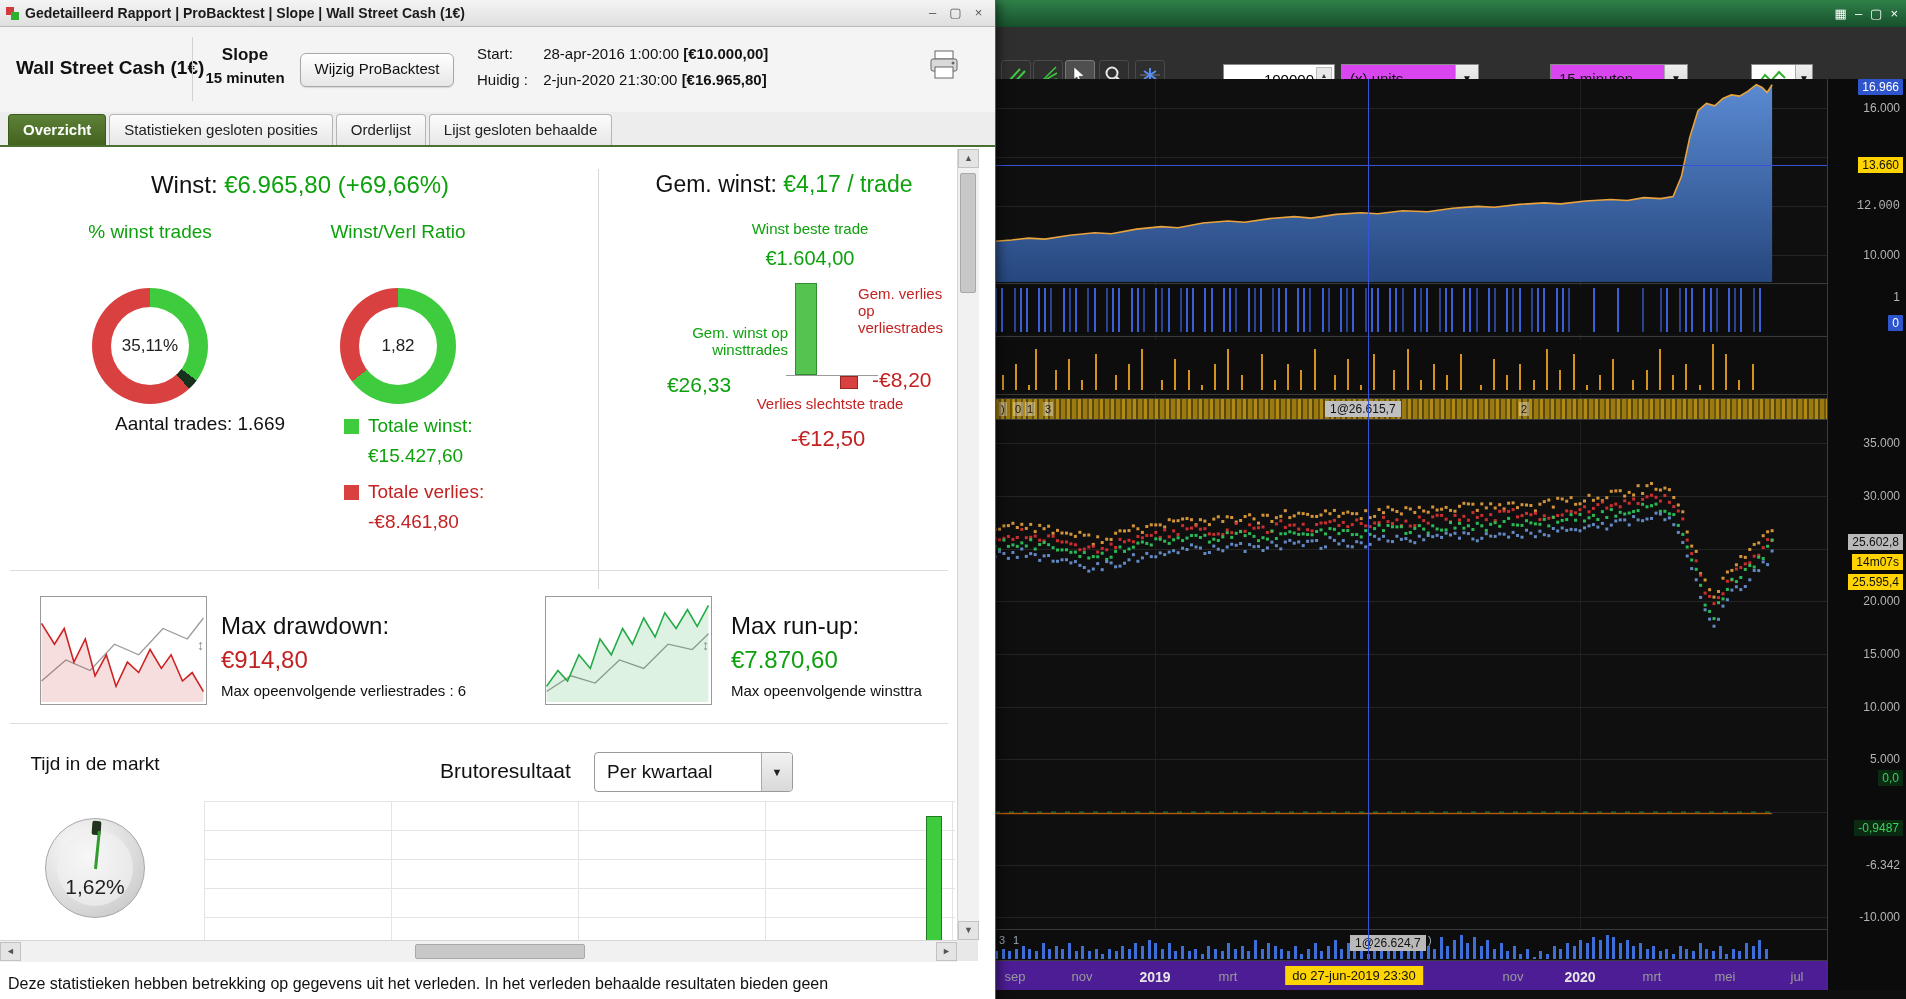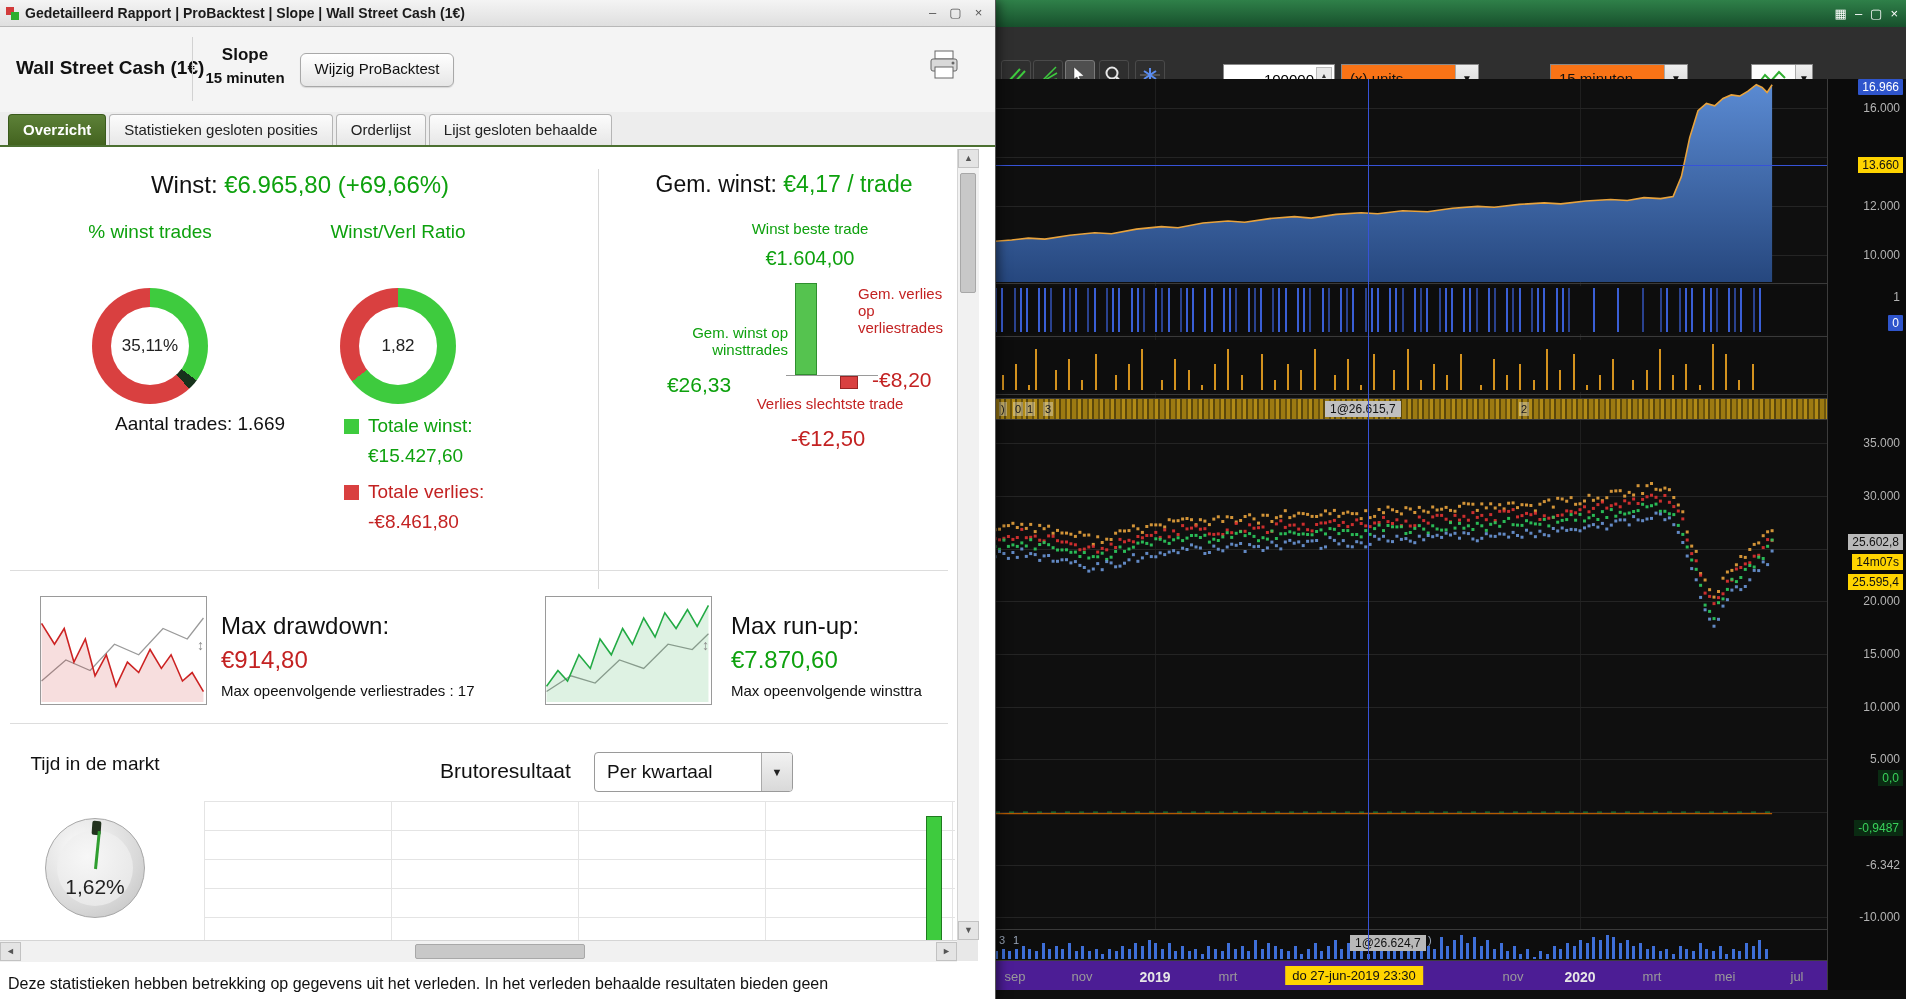--- a/index.html
+++ b/index.html
@@ -73,21 +73,21 @@
   
   #chart-panel{position:absolute;left:995px;top:0;width:911px;height:999px;background:#141414}
   .ch-titlebar{position:absolute;left:0;top:0;width:911px;height:27px;background:linear-gradient(#2f8049,#17502c);display:flex;align-items:center;justify-content:flex-end;gap:8px;padding-right:8px;box-sizing:border-box}
   .ch-titlebar .wglyph{color:#fff;font-size:13px;line-height:27px}
   .ch-toolbar{position:absolute;left:0;top:27px;width:911px;height:52px;background:#2f2f2f;border-bottom:1px solid #000}
   .toolbtn{position:absolute;top:33px;width:28px;height:28px;border:1px solid #4a4a4a;border-radius:3px;display:flex;align-items:center;justify-content:center}
   .toolbtn.sel{background:#4f4f4f;border-color:#7a7a7a}
   .tb-input{position:absolute;top:37px;height:28px;background:#fff;border:1px solid #888;box-sizing:border-box}
   .tb-input input{position:absolute;left:4px;top:3px;width:84px;height:20px;border:none;outline:none;font-size:15px;text-align:right;font-family:"Liberation Sans",sans-serif}
   .spinner{position:absolute;right:2px;top:2px;width:14px;height:22px;display:flex;flex-direction:column;align-items:center;justify-content:center;font-size:7px;color:#333;background:#e8e8e8;border:1px solid #bbb}
-  .tb-dd{position:absolute;top:37px;height:28px;background:#f97316;border:1px solid #888;box-sizing:border-box}
+  .tb-dd{position:absolute;top:37px;height:28px;background:#d946ef;border:1px solid #888;box-sizing:border-box}
   .tb-dd .txt{position:absolute;left:8px;top:0;bottom:0;display:flex;align-items:center;font-size:15px;white-space:nowrap}
   .tb-dd .arrowbox{position:absolute;right:0;top:0;bottom:0;width:22px;background:linear-gradient(#efefef,#d5d5d5);border-left:1px solid #aaa;display:flex;align-items:center;justify-content:center;font-size:10px;color:#111}
   #plot{position:absolute;left:0;top:79px;width:911px;height:920px;background:#0f0f0f}
   #mainpane{position:absolute;left:0;top:0;width:832px;height:203px;z-index:2}
   #main-svg{position:absolute;left:0;top:0;z-index:2}
   .hgrid{position:absolute;left:0;width:832px;height:1px;background:#242424;z-index:0}
   .vgrid{position:absolute;top:0;width:1px;height:881px;background:#1f1f1f;z-index:1}
   #stripA{position:absolute;left:0;top:207px;width:832px;height:48px;background:#0d0d0d;z-index:2}
   #stripB{position:absolute;left:0;top:261px;width:832px;height:52px;background:#0d0d0d;z-index:2}
   .pbar{position:absolute;top:2px;bottom:2px;width:2px;background:#3a5fd6}
@@ -133,20 +133,28 @@
   </div>
 
   <div class="rw-header">
     <span class="rw-instrument">Wall Street Cash (1€)</span>
     <span class="hsep" style="left:192px"></span>
     <div class="rw-strategy">
       <div class="l1">Slope</div>
       <div class="l2">15 minuten</div>
     </div>
     <div class="rw-editbtn">Wijzig ProBacktest</div>
+    <div class="rw-dates">
+      <div><span class="lab">Start:</span>
+        <span>28-apr-2016 1:00:00</span>
+        <b>[€10.000,00]</b></div>
+      <div><span class="lab">Huidig :</span>
+        <span>2-jun-2020 21:30:00</span>
+        <b>[€16.965,80]</b></div>
+    </div>
     <span class="rw-printer">
       <svg width="34" height="32" viewBox="0 0 34 32">
           <rect x="8" y="2" width="18" height="8" fill="#fff" stroke="#666"></rect>
           <rect x="4" y="10" width="26" height="12" rx="2" fill="#d9d9d9" stroke="#666"></rect>
           <rect x="8" y="18" width="18" height="11" fill="#fff" stroke="#666"></rect>
           <circle cx="26" cy="14" r="1.5" fill="#666"></circle>
         </svg>
     </span>
   </div>
 
@@ -208,21 +216,21 @@
     <div class="sparkbox" style="left:40px;top:447px">
       <svg id="dd-spark" width="163" height="105" viewBox="0 0 165 107">
           <polyline points="0.0,85.6 24.8,64.2 49.5,74.9 74.3,48.1 99.0,58.9 123.8,32.1 148.5,42.8 165.0,21.4" fill="none" stroke="#9a9a9a" stroke-width="1.3"></polyline>
           <path d="M0,107 L0.0,26.8 L13.2,48.1 L23.1,32.1 L33.0,66.3 L44.6,42.8 L54.5,80.3 L66.0,58.9 L75.9,91.0 L87.5,66.3 L99.0,77.0 L110.6,53.5 L122.1,72.8 L132.0,58.9 L143.6,85.6 L153.5,77.0 L165.0,96.3 L165,107 Z" fill="#cc2222" fill-opacity="0.15"></path>
           <polyline points="0.0,26.8 13.2,48.1 23.1,32.1 33.0,66.3 44.6,42.8 54.5,80.3 66.0,58.9 75.9,91.0 87.5,66.3 99.0,77.0 110.6,53.5 122.1,72.8 132.0,58.9 143.6,85.6 153.5,77.0 165.0,96.3" fill="none" stroke="#cc2222" stroke-width="1.6"></polyline>
         </svg>
       <span class="updown">↕</span>
     </div>
     <div style="position:absolute;left:221px;top:463px;font-size:24px">Max drawdown:</div>
     <div class="red" style="position:absolute;left:221px;top:497px;font-size:24px">€914,80</div>
-    <div class="t15" style="position:absolute;left:221px;top:533px">Max opeenvolgende verliestrades : 17</div>
+    <div class="t15" style="position:absolute;left:221px;top:533px">Max opeenvolgende verliestrades : 6</div>
     <div class="sparkbox" style="left:545px;top:447px">
       <svg id="ru-spark" width="163" height="105" viewBox="0 0 165 107">
           <polyline points="0.0,96.3 24.8,80.3 49.5,87.7 74.3,64.2 99.0,72.8 123.8,48.1 148.5,53.5 165.0,37.4" fill="none" stroke="#9a9a9a" stroke-width="1.3"></polyline>
           <path d="M0,107 L0.0,91.0 L11.6,74.9 L21.4,85.6 L33.0,58.9 L44.6,72.8 L54.5,42.8 L66.0,58.9 L77.5,32.1 L87.5,48.1 L99.0,21.4 L110.6,40.7 L120.5,16.1 L132.0,32.1 L143.6,12.8 L153.5,30.0 L165.0,8.6 L165,107 Z" fill="#22aa44" fill-opacity="0.15"></path>
           <polyline points="0.0,91.0 11.6,74.9 21.4,85.6 33.0,58.9 44.6,72.8 54.5,42.8 66.0,58.9 77.5,32.1 87.5,48.1 99.0,21.4 110.6,40.7 120.5,16.1 132.0,32.1 143.6,12.8 153.5,30.0 165.0,8.6" fill="none" stroke="#22aa44" stroke-width="1.6"></polyline>
         </svg>
       <span class="updown">↕</span>
     </div>
     <div style="position:absolute;left:731px;top:463px;font-size:24px">Max run-up:</div>
     <div class="green" style="position:absolute;left:731px;top:497px;font-size:24px">€7.870,60</div>
@@ -1353,21 +1361,21 @@
         <div class="tal" style="left: 518px;">nov</div>
         <div class="tal year" style="left: 585px;">2020</div>
         <div class="tal" style="left: 657px;">mrt</div>
         <div class="tal" style="left: 730px;">mei</div>
         <div class="tal" style="left: 802px;">jul</div>
       </div>
     <div id="axis">
         <div class="axl blue" style="top: 0px;">16.966</div>
         <div class="axl" style="top: 21px;">16.000</div>
         <div class="axl yellow" style="top: 78px;">13.660</div>
-        <div class="axl" style="top: 119px;">12.000</div>
+        <div class="axl" style="top: 119px; font-family: Liberation Mono, monospace;">12.000</div>
         <div class="axl" style="top: 168px;">10.000</div>
         <div class="axl" style="top: 356px;">35.000</div>
         <div class="axl" style="top: 409px;">30.000</div>
         <div class="axl" style="top: 514px;">20.000</div>
         <div class="axl" style="top: 567px;">15.000</div>
         <div class="axl" style="top: 620px;">10.000</div>
         <div class="axl" style="top: 672px;">5.000</div>
         <div class="axl" style="top: 778px;">-6.342</div>
         <div class="axl" style="top: 830px;">-10.000</div>
         <div class="axl gray" style="top: 455px;">25.602,8</div>

